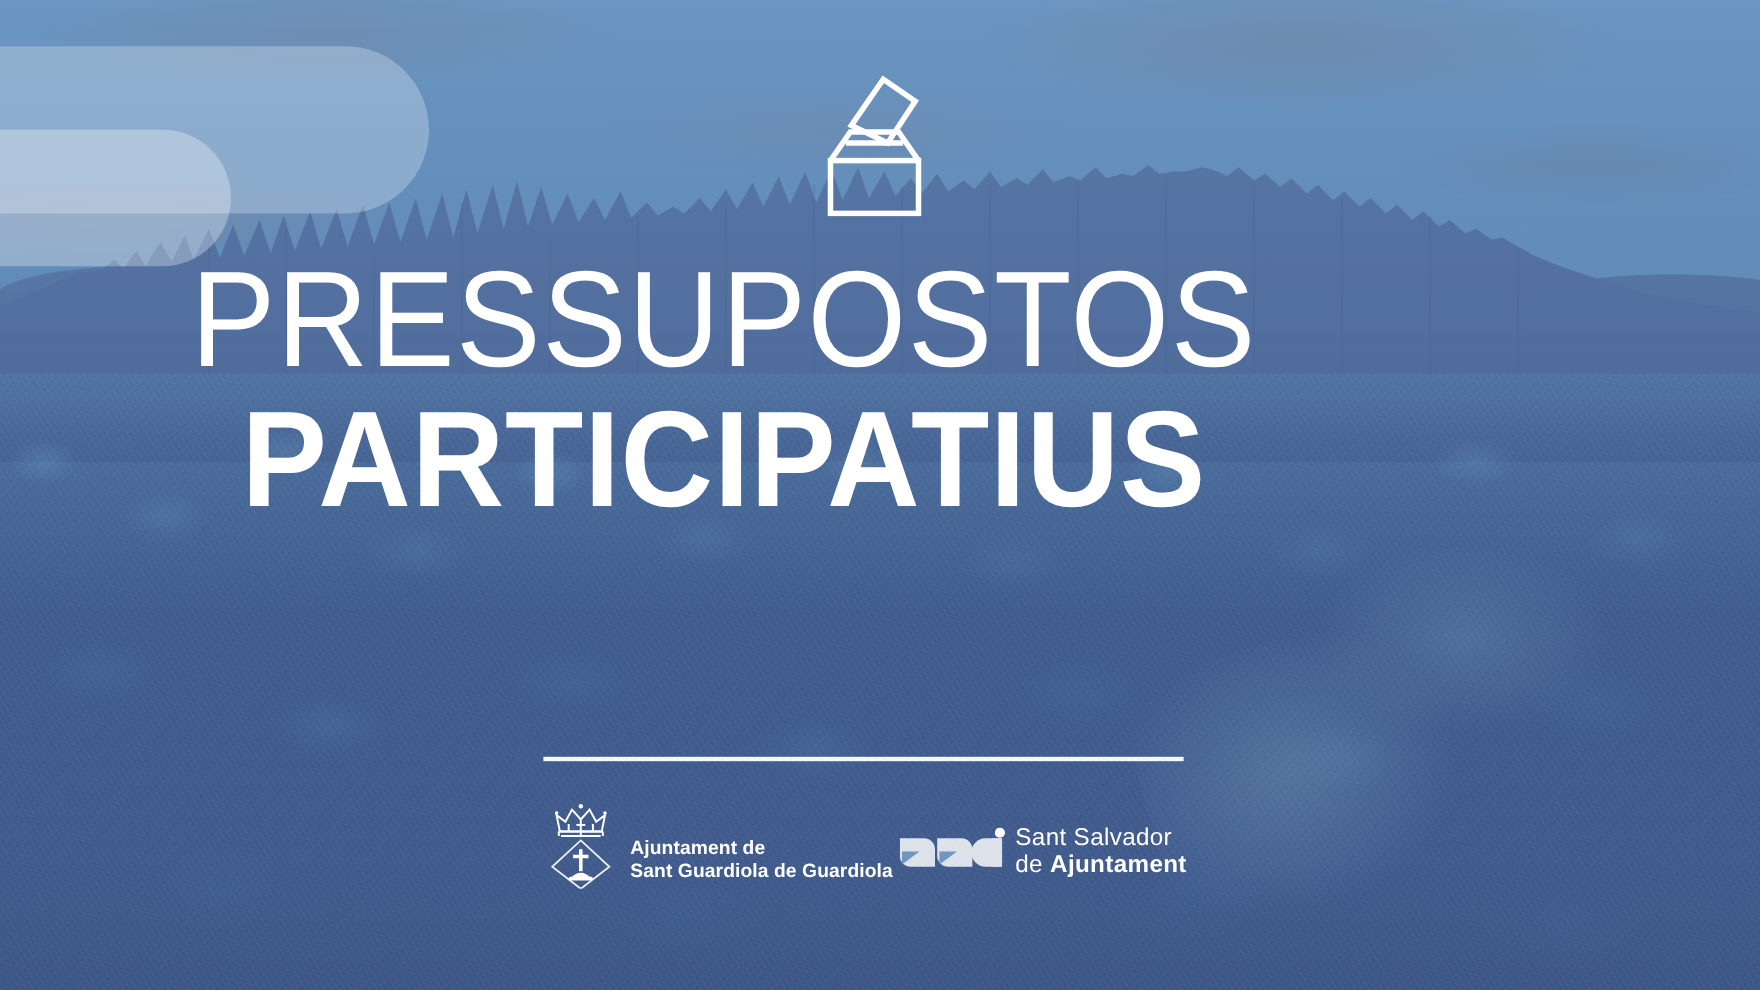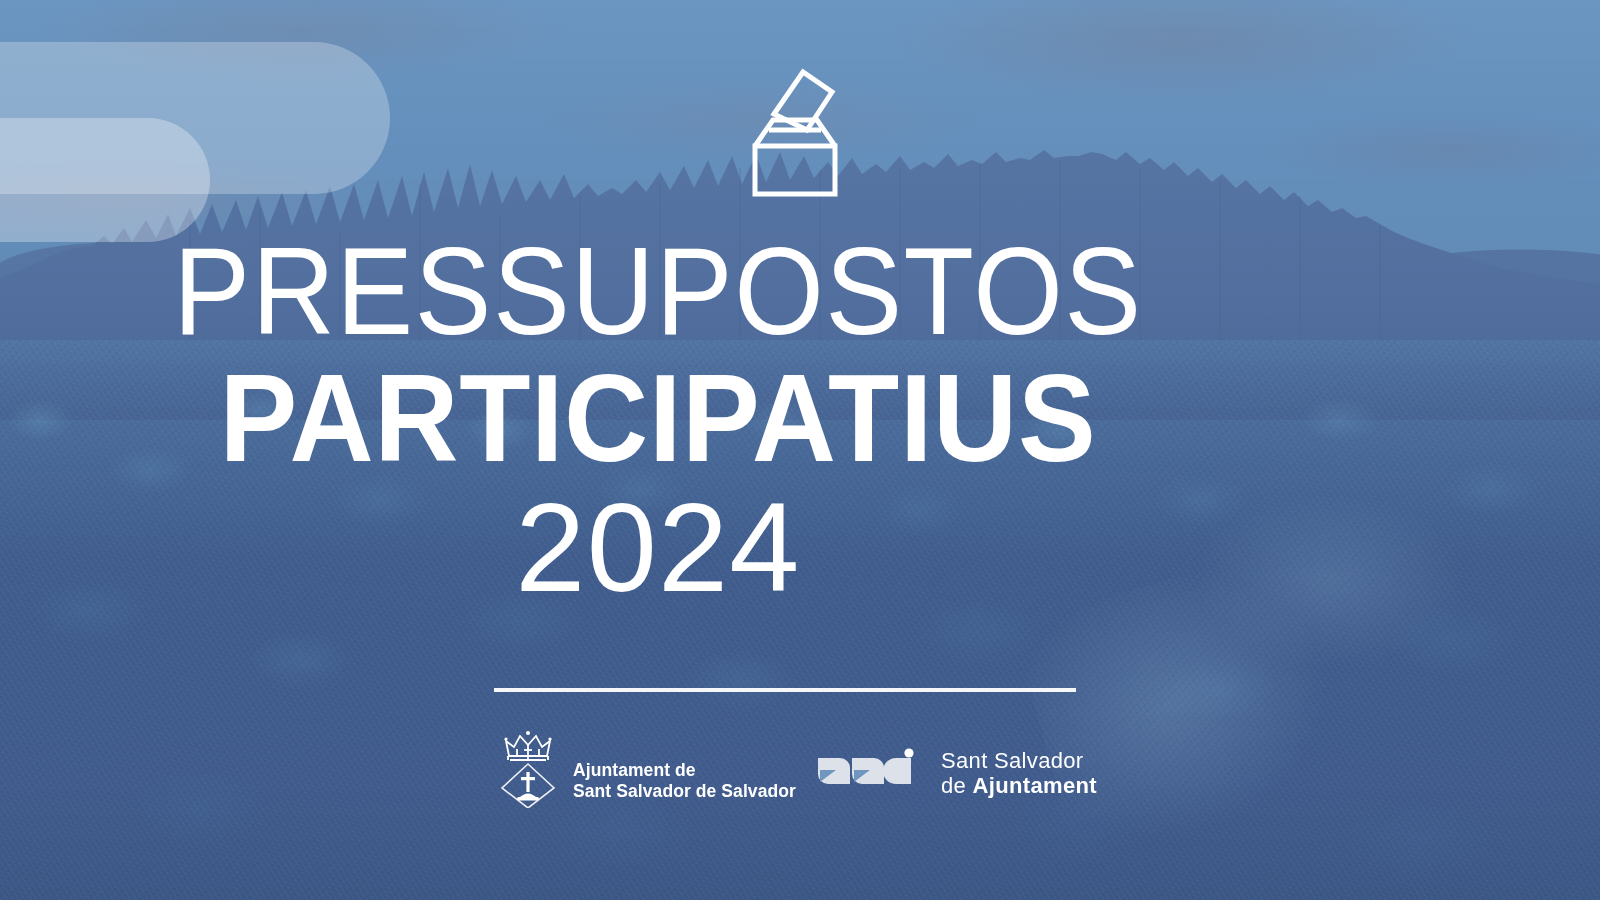--- a/index.html
+++ b/index.html
@@ -154,21 +154,21 @@
     position:absolute;left:0;top:726px;width:1600px;height:110px;padding-left:46px;
   }
 
   
   .ajuntament{position:absolute;left:497px;top:0;display:flex;align-items:center;gap:14px;}
   .crest{position:relative;width:62px;height:82px;}
   .crest svg{display:block;width:62px;height:82px;}
   .aj-text{color:#fff;font-weight:700;font-size:17.5px;line-height:21.5px;letter-spacing:.005em;padding-top:28px;}
 
   
-  .ssg{position:absolute;left:818px;top:22px;display:flex;align-items:flex-start;gap:21px;}
+  .ssg{position:absolute;left:818px;top:22px;display:flex;align-items:flex-end;gap:3px;}
   .ssg-mark{position:relative;width:102px;height:46px;}
   .ssg-mark svg{display:block;width:102px;height:46px;}
   .ssg-text{color:#fff;font-size:22px;line-height:25px;letter-spacing:.015em;}
   .ssg-text .l1{font-weight:300;}
   .ssg-text .l2{font-weight:300;}
   .ssg-text .l2 b{font-weight:700;}
 </style>
 </head>
 <body>
 
@@ -248,21 +248,20 @@
         <path d="M38,68 L90,68"></path>
 
         <rect x="24" y="84" width="80" height="48"></rect>
       </g>
     </svg>
   </div>
 
   <div class="titles">
     <div class="line1">PRESSUPOSTOS</div>
     <div class="line2">PARTICIPATIUS</div>
-    <div class="line3">2024</div>
   </div>
 
   <div class="divider"></div>
 
   <div class="logos">
 
     <div class="ajuntament">
       <div class="crest">
         <svg viewBox="0 0 62 82" aria-hidden="true">
 
@@ -284,21 +283,21 @@
           <g fill="#ffffff">
             <rect x="29.4" y="46" width="3.2" height="20"></rect>
             <rect x="24" y="51" width="14" height="3.2"></rect>
             <path d="M22,72 q9,-9 18,0 z"></path>
             <rect x="20" y="71" width="22" height="3.4" rx="1.7"></rect>
           </g>
         </svg>
       </div>
       <div class="aj-text">
         <div>Ajuntament de</div>
-        <div>Sant Salvador de Salvador</div>
+        <div>Sant Guardiola de Guardiola</div>
       </div>
     </div>
 
     <div class="ssg">
       <div class="ssg-mark">
         <svg viewBox="0 0 102 46" aria-hidden="true">
           <g fill="#ffffff" opacity=".82">
 
             <path d="M0,10 h22 a10,10 0 0 1 10,10 v16 h-22 a10,10 0 0 1 -10,-10 Z"></path>
 

